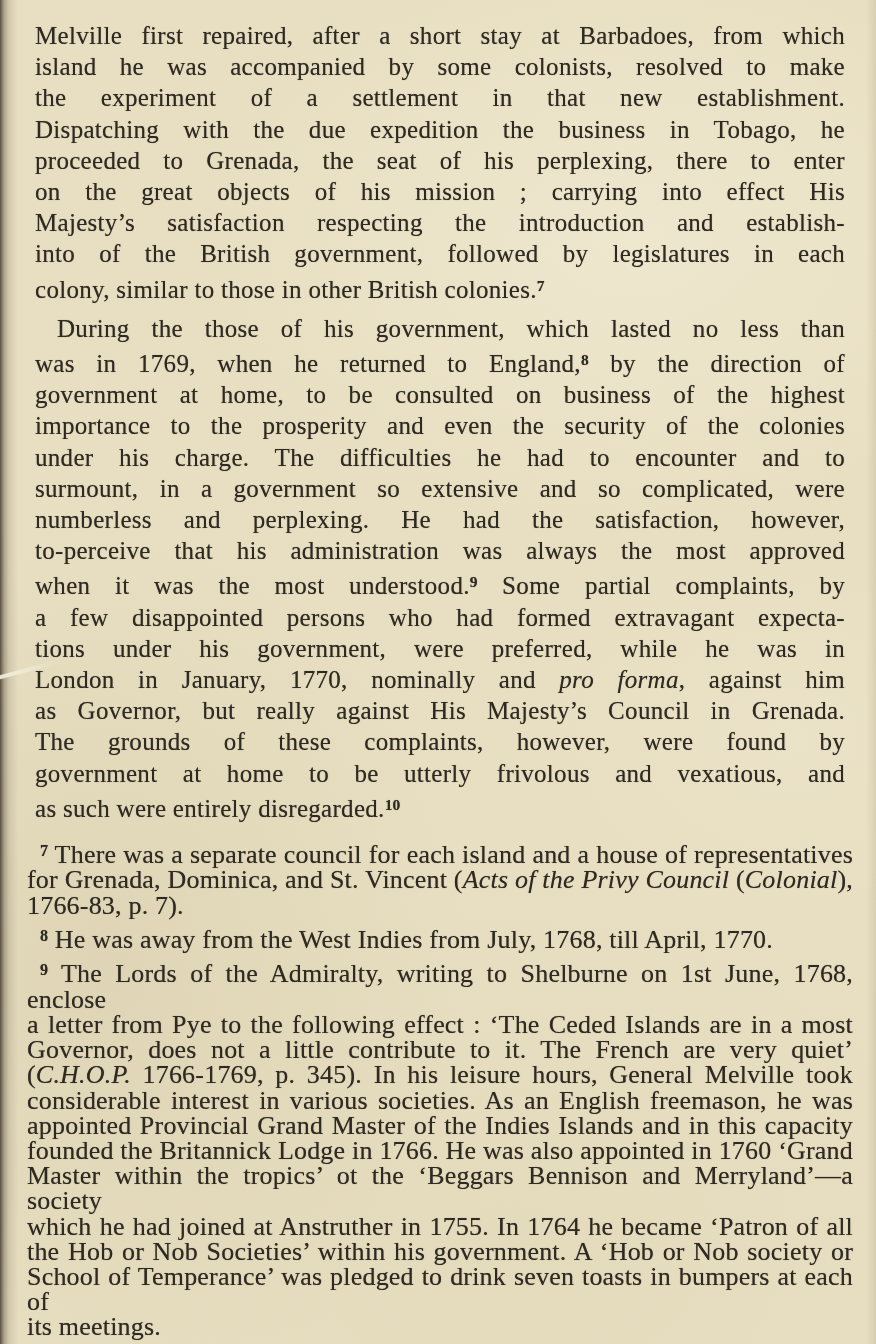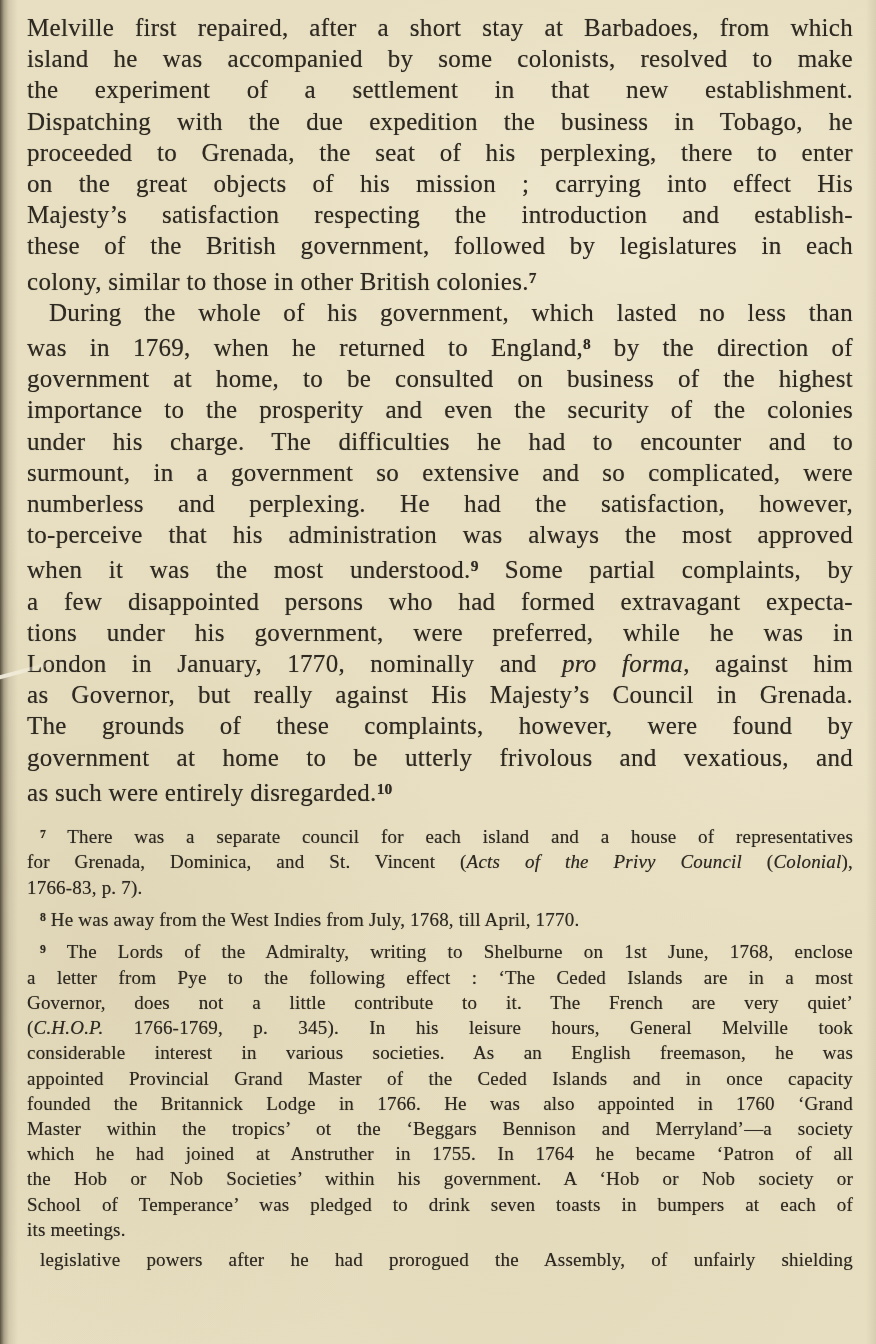--- a/index.html
+++ b/index.html
@@ -39,35 +39,35 @@
     transform: rotate(-15deg);
     background: linear-gradient(90deg, rgba(248,243,228,0.95), rgba(248,243,228,0));
     border-radius: 2px;
     filter: blur(0.6px);
     pointer-events: none;
   }
   .page-text {
     position: absolute; left: 27px; top: 12px; width: 826px; z-index: 2;
     text-shadow: 0 0 0.8px rgba(46,41,33,0.55);
   }
-  .paragraph { margin: 0; }
+  .paragraph { margin: 8px; }
   .m-line {
     font-size: 25px;
     line-height: 31.2px;
     letter-spacing: 0.3px;
     text-align: justify;
     text-align-last: justify;
     white-space: normal;
   }
   .m-line.last { text-align-last: left; }
   .paragraph.indented .m-line:first-child { text-indent: 22px; }
   .footnotes { margin-top: 14px; }
   .footnote { margin: 0 0 5px 0; }
   .f-line {
-    font-size: 19px;
+    font-size: 26px;
     line-height: 25.2px;
     letter-spacing: 0.2px;
     text-align: justify;
     text-align-last: justify;
     white-space: normal;
   }
   .f-line.last { text-align-last: left; }
   .footnote .f-line:first-child { text-indent: 13px; }
   .sup {
     font-size: 62%;
@@ -87,25 +87,25 @@
   <div class="page-text">
     <div id="main-text">
         <div class="paragraph">
           <div class="m-line"><span>Melville first repaired, after a short stay at Barbadoes, from which</span></div>
           <div class="m-line"><span>island he was accompanied by some colonists, resolved to make</span></div>
           <div class="m-line"><span>the experiment of a settlement in that new establishment.</span></div>
           <div class="m-line"><span>Dispatching with the due expedition the business in Tobago, he</span></div>
           <div class="m-line"><span>proceeded to Grenada, the seat of his perplexing, there to enter</span></div>
           <div class="m-line"><span>on the great objects of his mission ; carrying into effect His</span></div>
           <div class="m-line"><span>Majesty’s satisfaction respecting the introduction and establish-</span></div>
-          <div class="m-line"><span>these of the British government, followed by legislatures in each</span></div>
+          <div class="m-line"><span>into of the British government, followed by legislatures in each</span></div>
           <div class="m-line last"><span>colony, similar to those in other British colonies.</span><span class="sup">7</span></div>
         </div>
         <div class="paragraph indented">
-          <div class="m-line"><span>During the whole of his government, which lasted no less than</span></div>
+          <div class="m-line"><span>During the those of his government, which lasted no less than</span></div>
           <div class="m-line"><span>was in 1769, when he returned to England,</span><span class="sup">8</span><span> by the direction of</span></div>
           <div class="m-line"><span>government at home, to be consulted on business of the highest</span></div>
           <div class="m-line"><span>importance to the prosperity and even the security of the colonies</span></div>
           <div class="m-line"><span>under his charge. The difficulties he had to encounter and to</span></div>
           <div class="m-line"><span>surmount, in a government so extensive and so complicated, were</span></div>
           <div class="m-line"><span>numberless and perplexing. He had the satisfaction, however,</span></div>
           <div class="m-line"><span>to-perceive that his administration was always the most approved</span></div>
           <div class="m-line"><span>when it was the most understood.</span><span class="sup">9</span><span> Some partial complaints, by</span></div>
           <div class="m-line"><span>a few disappointed persons who had formed extravagant expecta-</span></div>
           <div class="m-line"><span>tions under his government, were preferred, while he was in</span></div>
@@ -124,21 +124,21 @@
         </div>
         <div class="footnote">
           <div class="f-line last"><span class="sup">8</span><span> He was away from the West Indies from July, 1768, till April, 1770.</span></div>
         </div>
         <div class="footnote">
           <div class="f-line"><span class="sup">9</span><span> The Lords of the Admiralty, writing to Shelburne on 1st June, 1768, enclose</span></div>
           <div class="f-line"><span>a letter from Pye to the following effect : ‘The Ceded Islands are in a most</span></div>
           <div class="f-line"><span>Governor, does not a little contribute to it. The French are very quiet’</span></div>
           <div class="f-line"><span>(</span><span class="ital">C.H.O.P.</span><span> 1766-1769, p. 345). In his leisure hours, General Melville took</span></div>
           <div class="f-line"><span>considerable interest in various societies. As an English freemason, he was</span></div>
-          <div class="f-line"><span>appointed Provincial Grand Master of the Ceded Islands and in once capacity</span></div>
+          <div class="f-line"><span>appointed Provincial Grand Master of the Indies Islands and in this capacity</span></div>
           <div class="f-line"><span>founded the Britannick Lodge in 1766. He was also appointed in 1760 ‘Grand</span></div>
           <div class="f-line"><span>Master within the tropics’ ot the ‘Beggars Bennison and Merryland’—a society</span></div>
           <div class="f-line"><span>which he had joined at Anstruther in 1755. In 1764 he became ‘Patron of all</span></div>
           <div class="f-line"><span>the Hob or Nob Societies’ within his government. A ‘Hob or Nob society or</span></div>
           <div class="f-line"><span>School of Temperance’ was pledged to drink seven toasts in bumpers at each of</span></div>
           <div class="f-line last"><span>its meetings.</span></div>
         </div>
         <div class="footnote">
           <div class="f-line"><span>legislative powers after he had prorogued the Assembly, of unfairly shielding</span></div>
         </div>

